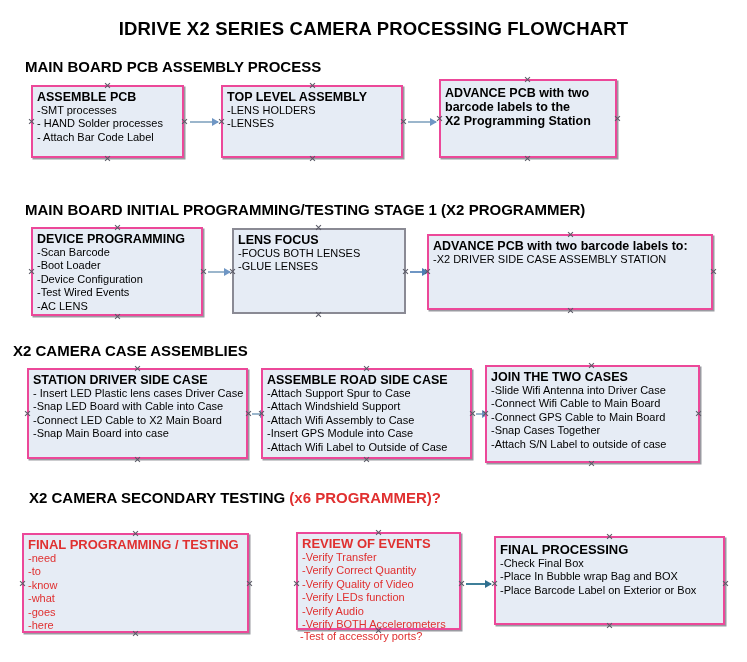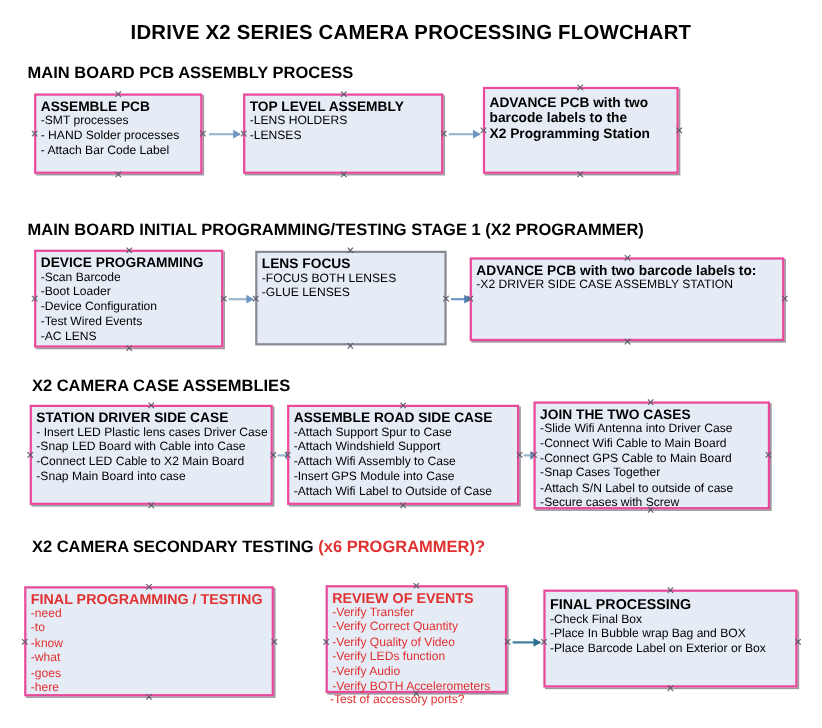--- a/index.html
+++ b/index.html
@@ -223,21 +223,21 @@
     <div class="box-inner">
       <div class="box-title">ADVANCE PCB with two barcode labels to:</div>
       <div class="box-line">-X2 DRIVER  SIDE  CASE  ASSEMBLY STATION</div>
     </div>
   </div>
   <div class="handle" style="left:424px; top:268px;"></div>
   <div class="handle" style="left:567px; top:231px;"></div>
   <div class="handle" style="left:567px; top:307px;"></div>
   <div class="handle" style="left:710px; top:268px;"></div>
 
-  <div class="section-head" style="left:29px; top:342px;">
+  <div class="section-head" style="left:13px; top:342px;">
     <span>X2 CAMERA CASE ASSEMBLIES</span>
   </div>
 
   <div class="box thin" style="left:27px; top:368px; width:221px; height:91px;">
     <div class="box-inner">
       <div class="box-title">STATION DRIVER SIDE CASE</div>
       <div class="box-line">- Insert LED Plastic lens cases Driver Case</div>
       <div class="box-line">-Snap LED Board with Cable into Case</div>
       <div class="box-line">-Connect LED Cable to X2 Main Board</div>
       <div class="box-line">-Snap Main Board into case</div>
@@ -274,21 +274,20 @@
   </div>
 
   <div class="box thin" style="left:485px; top:365px; width:215px; height:98px;">
     <div class="box-inner">
       <div class="box-title">JOIN THE TWO CASES</div>
       <div class="box-line">-Slide Wifi Antenna into Driver Case</div>
       <div class="box-line">-Connect Wifi Cable to Main Board</div>
       <div class="box-line">-Connect GPS Cable to Main Board</div>
       <div class="box-line">-Snap Cases Together</div>
       <div class="box-line">-Attach S/N Label to outside of case</div>
-      <div class="box-line">-Secure cases with Screw</div>
     </div>
   </div>
   <div class="handle" style="left:482px; top:410px;"></div>
   <div class="handle" style="left:588px; top:362px;"></div>
   <div class="handle" style="left:588px; top:460px;"></div>
   <div class="handle" style="left:695px; top:410px;"></div>
 
   <div class="section-head" style="left:29px; top:489px;">
     <span>X2 CAMERA SECONDARY TESTING </span><span class="red">(x6 PROGRAMMER)?</span>
   </div>

